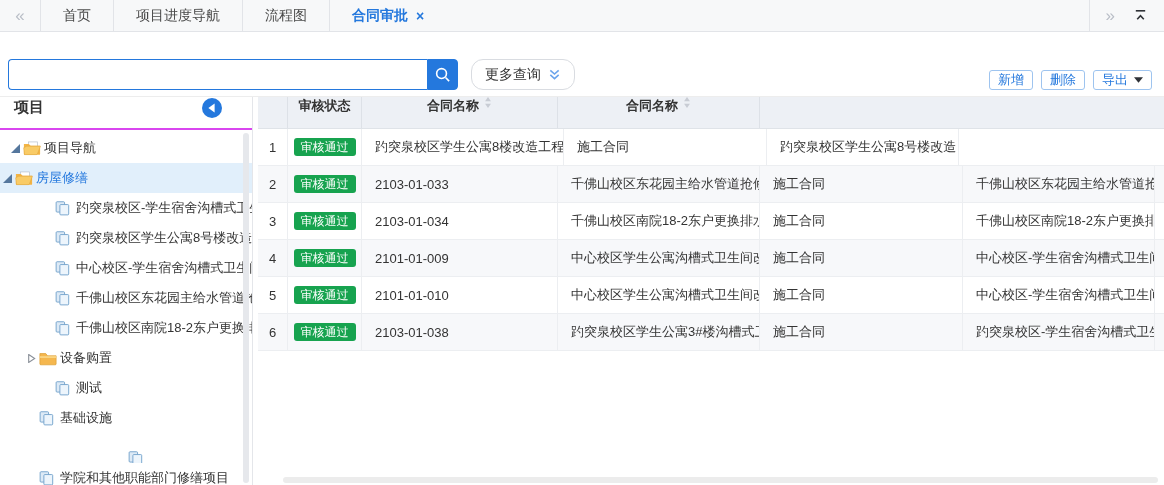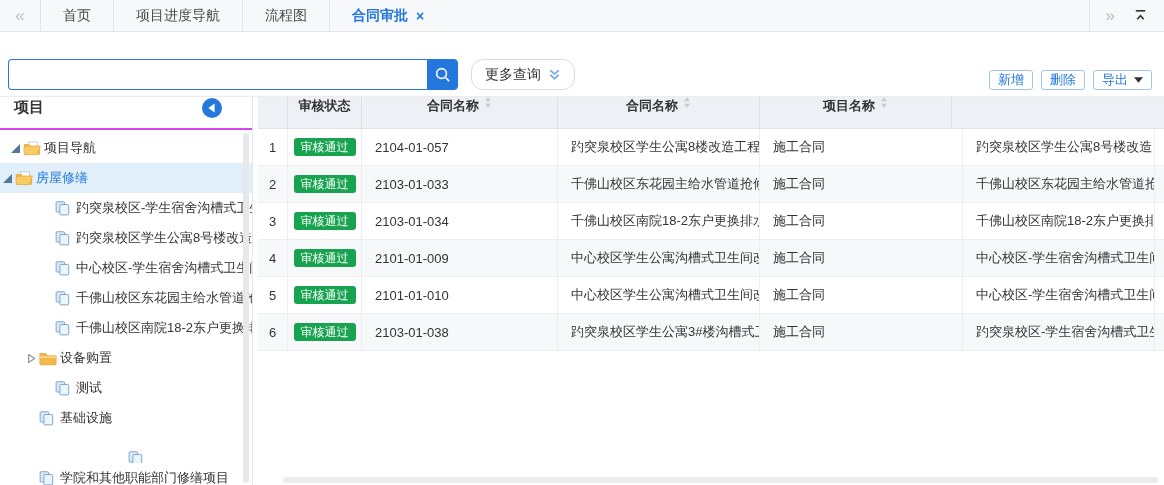--- a/index.html
+++ b/index.html
@@ -321,37 +321,27 @@
         </div>
         <div class="hc center c3">
           <span>合同名称</span>
           <span class="sort">
             <svg width="8" height="11" viewBox="0 0 8 12">
               <path d="M4 0 L7.2 4.6 H0.8 z" fill="#c8ccd4"></path>
               <path d="M4 12 L0.8 7.4 H7.2 z" fill="#c8ccd4"></path>
             </svg>
           </span>
         </div>
-        <div class="hc center c5">
-          <span>项目名称</span>
-          <span class="sort">
-            <svg width="8" height="11" viewBox="0 0 8 12">
-              <path d="M4 0 L7.2 4.6 H0.8 z" fill="#c8ccd4"></path>
-              <path d="M4 12 L0.8 7.4 H7.2 z" fill="#c8ccd4"></path>
-            </svg>
-          </span>
-        </div>
       </div>
     <div id="gbody">
         <div class="g-row">
           <div class="bc c0 center">1</div>
           <div class="bc c1 center">
             <span class="badge">审核通过</span>
           </div>
-          <div class="bc c2">2104-01-057</div>
           <div class="bc c3">趵突泉校区学生公寓8楼改造工程</div>
           <div class="bc c4">施工合同</div>
           <div class="bc c5">趵突泉校区学生公寓8号楼改造</div>
         </div>
         <div class="g-row alt">
           <div class="bc c0 center">2</div>
           <div class="bc c1 center">
             <span class="badge">审核通过</span>
           </div>
           <div class="bc c2">2103-01-033</div>

